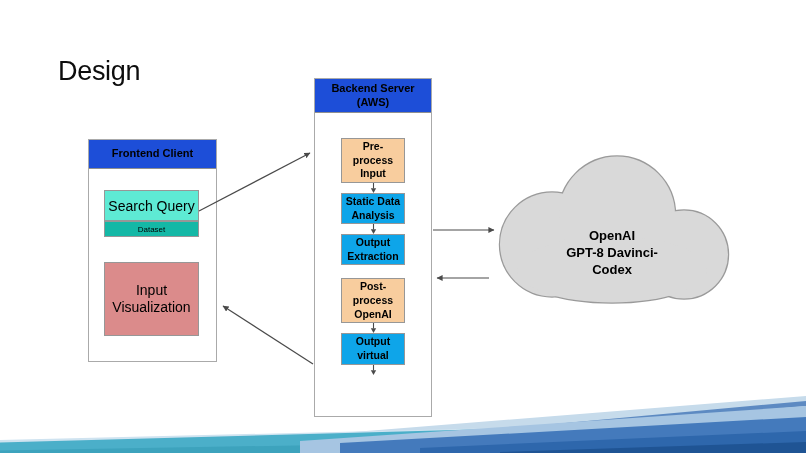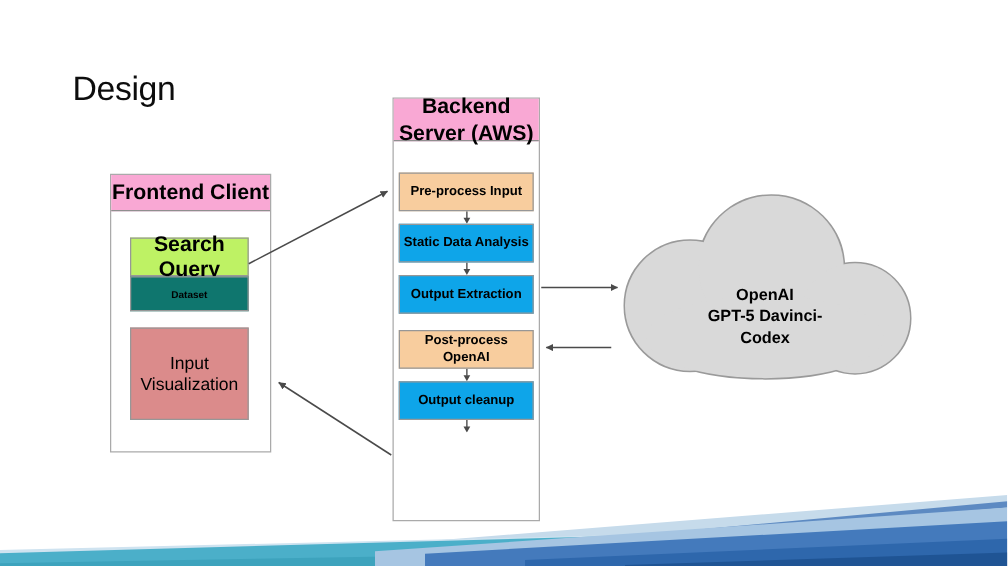--- a/index.html
+++ b/index.html
@@ -8,40 +8,40 @@
     font-family:"Liberation Sans",sans-serif;color:#000;
   }
   .title{
     position:absolute;left:42px;top:40px;font-size:27px;font-weight:500;
     color:#0d0d0d;letter-spacing:-0.3px;margin:16px;
   }
   
   .group{position:absolute;background:#fff;border:1px solid #aaaaaa;z-index:2;}
   .group-header{
     display:flex;align-items:center;justify-content:center;text-align:center;
-    background:#f9a8d4;border-bottom:1px solid #8f8f8f;
-    font-weight:bold;font-size:17px;line-height:1.25;
+    background:#1d4ed8;border-bottom:1px solid #8f8f8f;
+    font-weight:bold;font-size:11px;line-height:1.25;
   }
   .frontend{left:88px;top:139px;width:127px;height:221px;}
   .frontend .group-header{height:28px;}
   .backend{left:314px;top:78px;width:116px;height:337px;}
   .backend .group-header{height:33px;}
   
   .fbox{
     position:absolute;left:15px;width:95px;border:1px solid #979797;
     display:flex;align-items:center;justify-content:center;text-align:center;
     box-sizing:border-box;
   }
-  .search{top:50px;height:31px;background:#bef264;font-weight:bold;font-size:17px;}
-  .dataset{top:81px;height:28px;background:#0f766e;font-weight:bold;font-size:8px;}
+  .search{top:50px;height:31px;background:#5eead4;font-weight:normal;font-size:14px;}
+  .dataset{top:81px;height:16px;background:#14b8a6;font-weight:normal;font-size:8px;}
   .graphviz{top:122px;height:74px;background:#db8b8b;font-size:14px;line-height:1.25;}
   
   .bsteps{position:absolute;left:15px;top:59px;width:86px;display:flex;flex-direction:column;align-items:center;}
   .bstep{
-    width:108px;box-sizing:border-box;border:1px solid #979797;
+    width:64px;box-sizing:border-box;border:1px solid #979797;
     display:flex;align-items:center;justify-content:center;text-align:center;
     font-weight:bold;font-size:10.5px;line-height:1.3;min-height:31px;padding:1px 2px;
   }
   .bstep.orange{background:#f8cd9e;}
   .bstep.purple{background:#0ea5e9;}
   .connector{height:10px;display:flex;align-items:center;justify-content:center;}
   .connector.empty{height:13px;}
   
   .cloud-wrap{position:absolute;left:492px;top:149px;width:242px;height:157px;z-index:2;}
   .cloud-label{
@@ -97,21 +97,21 @@
         </div>
         <div class="bstep purple">Output Extraction</div>
         <div class="connector empty"></div>
         <div class="bstep orange">Post-process OpenAI</div>
         <div class="connector">
           <svg width="9" height="10" viewBox="0 0 9 10">
             <line x1="4.5" y1="0" x2="4.5" y2="5.5" stroke="#4a4a4a" stroke-width="1.1"></line>
             <path d="M4.5 10 L1.8 5.2 L7.2 5.2 Z" fill="#4a4a4a"></path>
           </svg>
         </div>
-        <div class="bstep purple">Output cleanup</div>
+        <div class="bstep purple">Output virtual</div>
         <div class="connector">
           <svg width="9" height="10" viewBox="0 0 9 10">
             <line x1="4.5" y1="0" x2="4.5" y2="5.5" stroke="#4a4a4a" stroke-width="1.1"></line>
             <path d="M4.5 10 L1.8 5.2 L7.2 5.2 Z" fill="#4a4a4a"></path>
           </svg>
         </div>
       </div>
   </div>
 
   <svg class="cloud-wrap" width="242" height="157" viewBox="0 0 242 156">
@@ -122,21 +122,21 @@
       <ellipse cx="120" cy="120" rx="95" ry="33"></ellipse>
     </g>
     <g fill="#d9d9d9" stroke="none">
       <circle cx="60" cy="95" r="52"></circle>
       <circle cx="125" cy="65" r="58"></circle>
       <circle cx="192" cy="105" r="44"></circle>
       <ellipse cx="120" cy="120" rx="95" ry="33"></ellipse>
     </g>
   </svg>
   <div class="cloud-label">OpenAI
-GPT-5 Davinci-
+GPT-8 Davinci-
 Codex</div>
 
   <svg class="wave" width="806" height="61" viewBox="0 392 806 61">
     <polygon points="240,441 806,396 806,453 240,453" fill="#c6dbeb"></polygon>
     <polygon points="0,440 500,428 520,453 0,453" fill="#cfe3f0"></polygon>
     <polygon points="0,442.5 560,427 650,453 0,453" fill="#4bafc9"></polygon>
     <polygon points="0,450.5 380,444 460,453 0,453" fill="#3da3bd"></polygon>
     <polygon points="500,429 806,401 806,406 512,432" fill="#5d8ac2"></polygon>
     <polygon points="300,441 806,406 806,453 300,453" fill="#a6c5e2"></polygon>
     <polygon points="340,443 806,417 806,453 340,453" fill="#447abc"></polygon>

